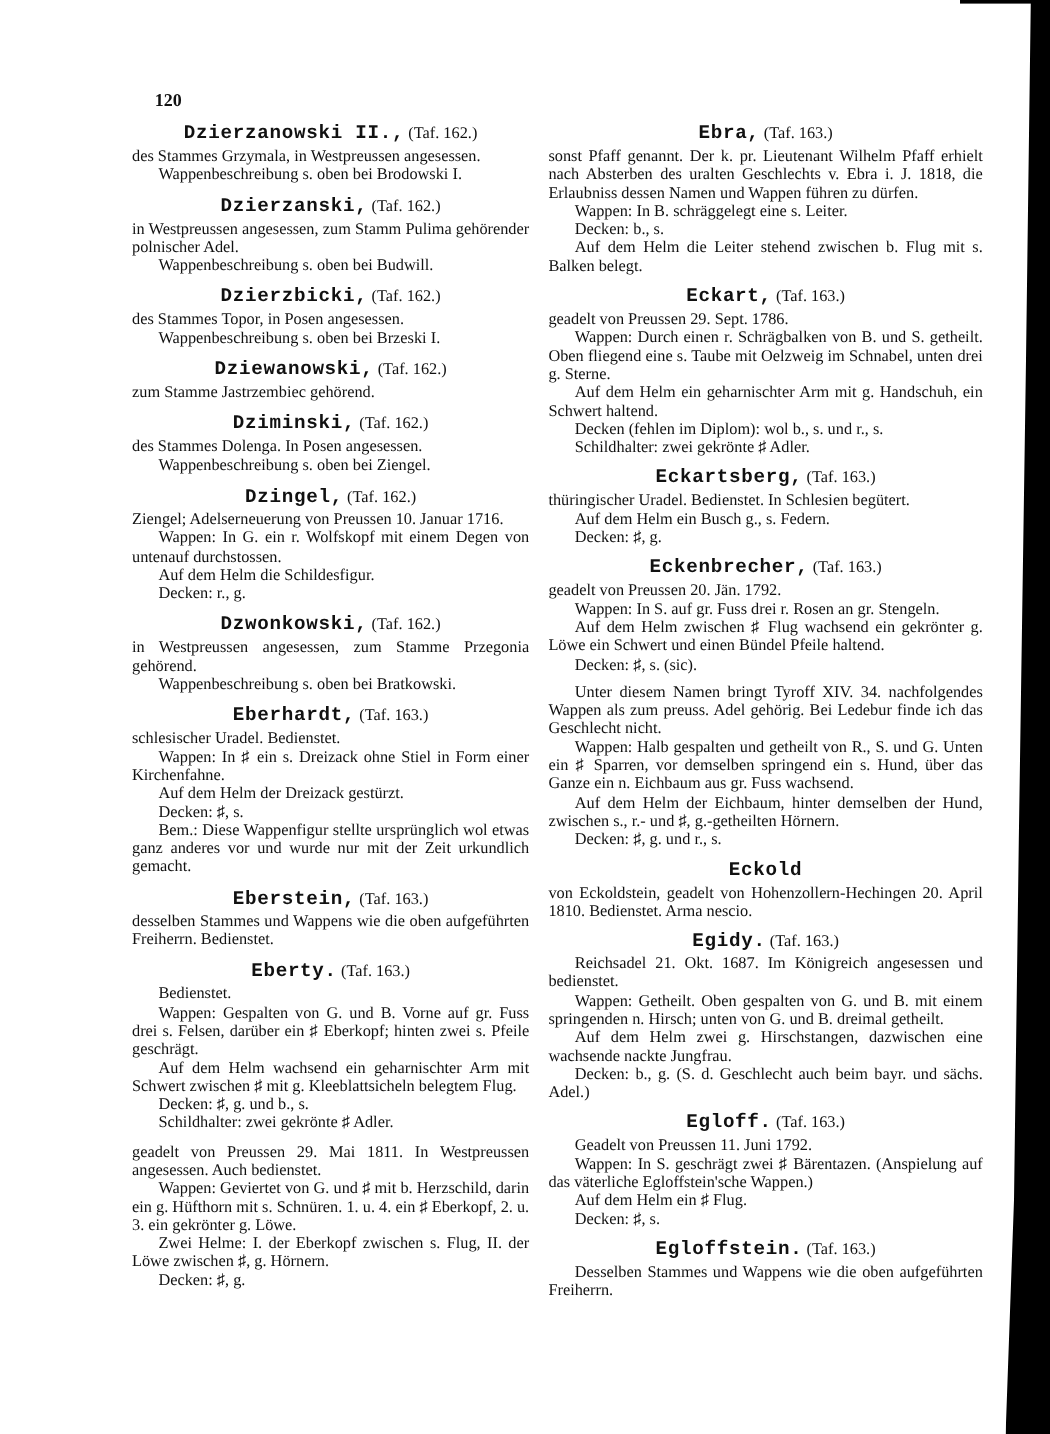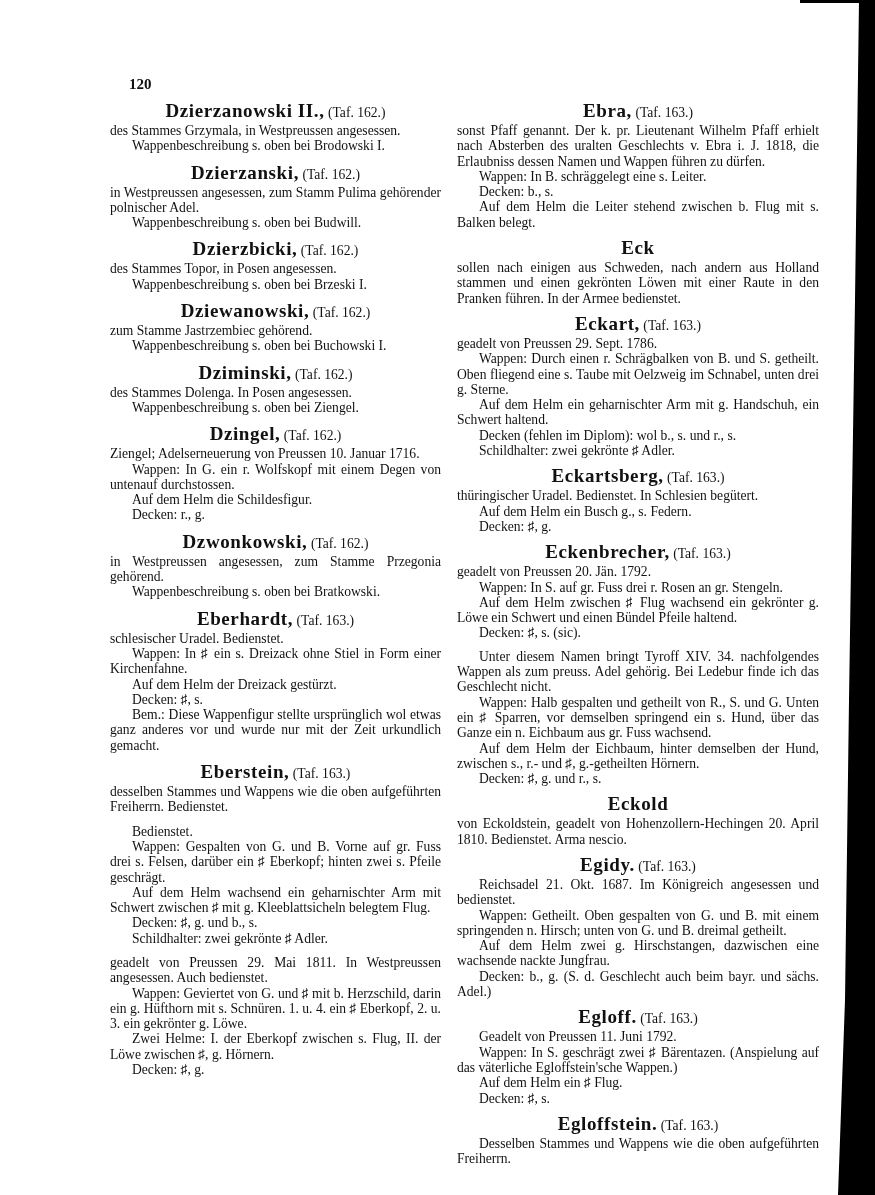--- a/index.html
+++ b/index.html
@@ -24,21 +24,21 @@
   .page-number { position: absolute; left: 0; top: 0; font-weight: bold; font-size: 15px; }
   .running-title { position: absolute; left: 240px; top: 0; font-size: 15.5px; letter-spacing: 0.1px; }
   .col { position: absolute; top: 101px; font-size: 13.6px; line-height: 15.3px; }
   .col-left { left: 110px; width: 331px; }
   .col-right { left: 457px; width: 362px; }
   .entry { margin: 0 0 8px 0; }
   .entry-title {
     text-align: center; margin: 0 0 1px 0; line-height: 19px;
   }
   .name {
-    font-family: Liberation Serif, serif; font-weight: 900; font-size: 19px;
+    font-family: Liberation Mono, monospace; font-weight: 900; font-size: 16px;
     letter-spacing: 0.6px;
   }
   .taf { font-size: 13.6px; }
   .p { margin: 0; text-align: justify; text-align-last: left; }
   .ind { text-indent: 22px; }
   .col-left .entry { margin-bottom: 9px; }
 </style>
 </head>
 <body>
 
@@ -61,21 +61,20 @@
       <p class="p ind">Wappenbeschreibung s. oben bei Budwill.</p>
     </div>
     <div class="entry">
       <div class="entry-title"><span class="name">Dzierzbicki,</span><span> </span><span class="taf">(Taf. 162.)</span></div>
       <p class="p">des Stammes Topor, in Posen angesessen.</p>
       <p class="p ind">Wappenbeschreibung s. oben bei Brzeski I.</p>
     </div>
     <div class="entry">
       <div class="entry-title"><span class="name">Dziewanowski,</span><span> </span><span class="taf">(Taf. 162.)</span></div>
       <p class="p">zum Stamme Jastrzembiec gehörend.</p>
-      <p class="p ind">Wappenbeschreibung s. oben bei Buchowski I.</p>
     </div>
     <div class="entry">
       <div class="entry-title"><span class="name">Dziminski,</span><span> </span><span class="taf">(Taf. 162.)</span></div>
       <p class="p">des Stammes Dolenga. In Posen angesessen.</p>
       <p class="p ind">Wappenbeschreibung s. oben bei Ziengel.</p>
     </div>
     <div class="entry">
       <div class="entry-title"><span class="name">Dzingel,</span><span> </span><span class="taf">(Taf. 162.)</span></div>
       <p class="p">Ziengel; Adelserneuerung von Preussen 10. Januar 1716.</p>
       <p class="p ind">Wappen: In G. ein r. Wolfskopf mit einem Degen von untenauf durchstossen.</p>
@@ -93,44 +92,41 @@
       <p class="p ind">Wappen: In ♯ ein s. Dreizack ohne Stiel in Form einer Kirchenfahne.</p>
       <p class="p ind">Auf dem Helm der Dreizack gestürzt.</p>
       <p class="p ind">Decken: ♯, s.</p>
       <p class="p ind">Bem.: Diese Wappenfigur stellte ursprünglich wol etwas ganz anderes vor und wurde nur mit der Zeit urkundlich gemacht.</p>
     </div>
     <div class="entry">
       <div class="entry-title"><span class="name">Eberstein,</span><span> </span><span class="taf">(Taf. 163.)</span></div>
       <p class="p">desselben Stammes und Wappens wie die oben aufgeführten Freiherrn. Bedienstet.</p>
     </div>
     <div class="entry">
+      <div class="entry-title"><span class="name">Eberty.</span><span> </span><span class="taf">(Taf. 163.)</span></div>
       <p class="p ind">Bedienstet.</p>
       <p class="p ind">Wappen: Gespalten von G. und B. Vorne auf gr. Fuss drei s. Felsen, darüber ein ♯ Eberkopf; hinten zwei s. Pfeile geschrägt.</p>
       <p class="p ind">Auf dem Helm wachsend ein geharnischter Arm mit Schwert zwischen ♯ mit g. Kleeblattsicheln belegtem Flug.</p>
       <p class="p ind">Decken: ♯, g. und b., s.</p>
       <p class="p ind">Schildhalter: zwei gekrönte ♯ Adler.</p>
     </div>
     <div class="entry">
       <p class="p">geadelt von Preussen 29. Mai 1811. In Westpreussen angesessen. Auch bedienstet.</p>
       <p class="p ind">Wappen: Geviertet von G. und ♯ mit b. Herzschild, darin ein g. Hüfthorn mit s. Schnüren. 1. u. 4. ein ♯ Eberkopf, 2. u. 3. ein gekrönter g. Löwe.</p>
       <p class="p ind">Zwei Helme: I. der Eberkopf zwischen s. Flug, II. der Löwe zwischen ♯, g. Hörnern.</p>
       <p class="p ind">Decken: ♯, g.</p>
     </div>
   </div>
 <div class="col col-right" id="col-right">
     <div class="entry">
       <div class="entry-title"><span class="name">Ebra,</span><span> </span><span class="taf">(Taf. 163.)</span></div>
       <p class="p">sonst Pfaff genannt. Der k. pr. Lieutenant Wilhelm Pfaff erhielt nach Absterben des uralten Geschlechts v. Ebra i. J. 1818, die Erlaubniss dessen Namen und Wappen führen zu dürfen.</p>
       <p class="p ind">Wappen: In B. schräggelegt eine s. Leiter.</p>
       <p class="p ind">Decken: b., s.</p>
       <p class="p ind">Auf dem Helm die Leiter stehend zwischen b. Flug mit s. Balken belegt.</p>
-    </div>
-    <div class="entry">
-      <div class="entry-title"><span class="name">Eck</span><span> </span><span class="taf"></span></div>
-      <p class="p">sollen nach einigen aus Schweden, nach andern aus Holland stammen und einen gekrönten Löwen mit einer Raute in den Pranken führen. In der Armee bedienstet.</p>
     </div>
     <div class="entry">
       <div class="entry-title"><span class="name">Eckart,</span><span> </span><span class="taf">(Taf. 163.)</span></div>
       <p class="p">geadelt von Preussen 29. Sept. 1786.</p>
       <p class="p ind">Wappen: Durch einen r. Schrägbalken von B. und S. getheilt. Oben fliegend eine s. Taube mit Oelzweig im Schnabel, unten drei g. Sterne.</p>
       <p class="p ind">Auf dem Helm ein geharnischter Arm mit g. Handschuh, ein Schwert haltend.</p>
       <p class="p ind">Decken (fehlen im Diplom): wol b., s. und r., s.</p>
       <p class="p ind">Schildhalter: zwei gekrönte ♯ Adler.</p>
     </div>
     <div class="entry">

